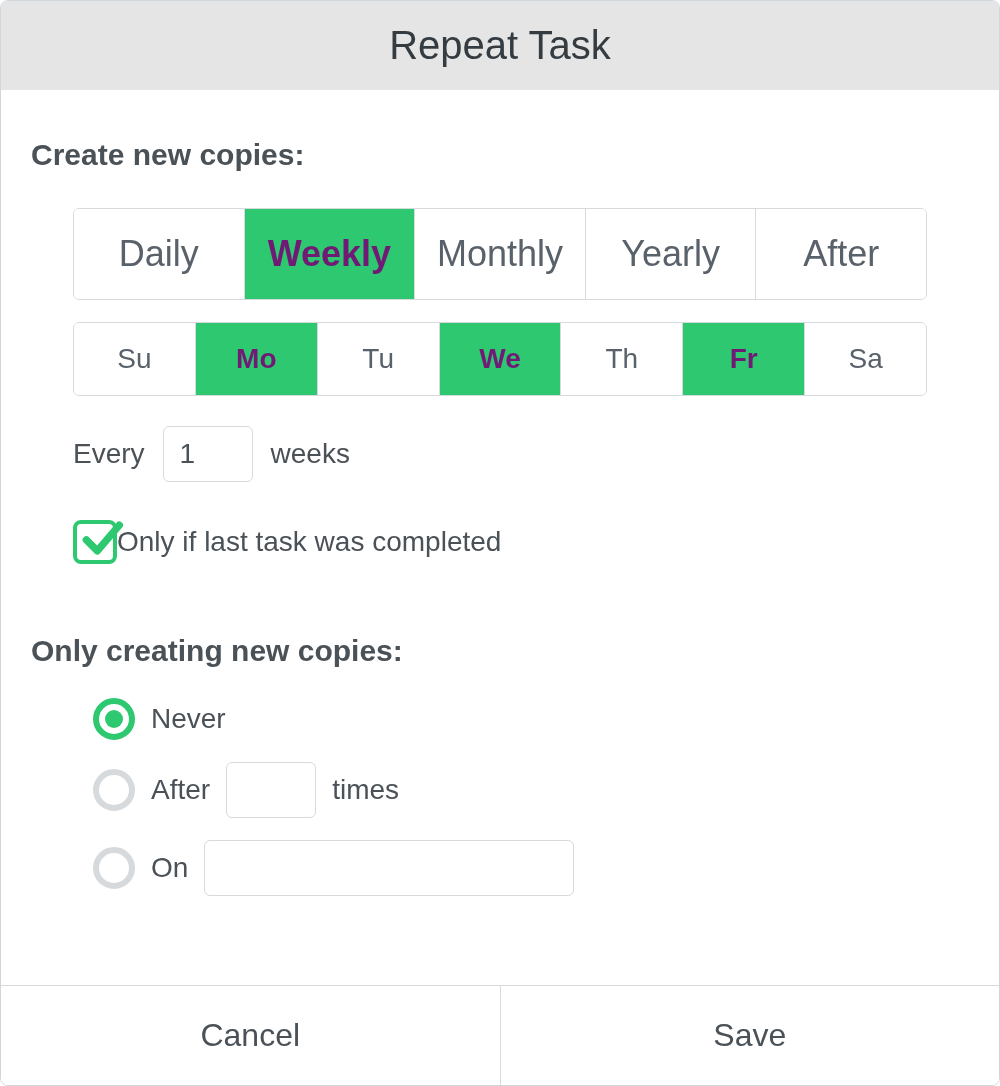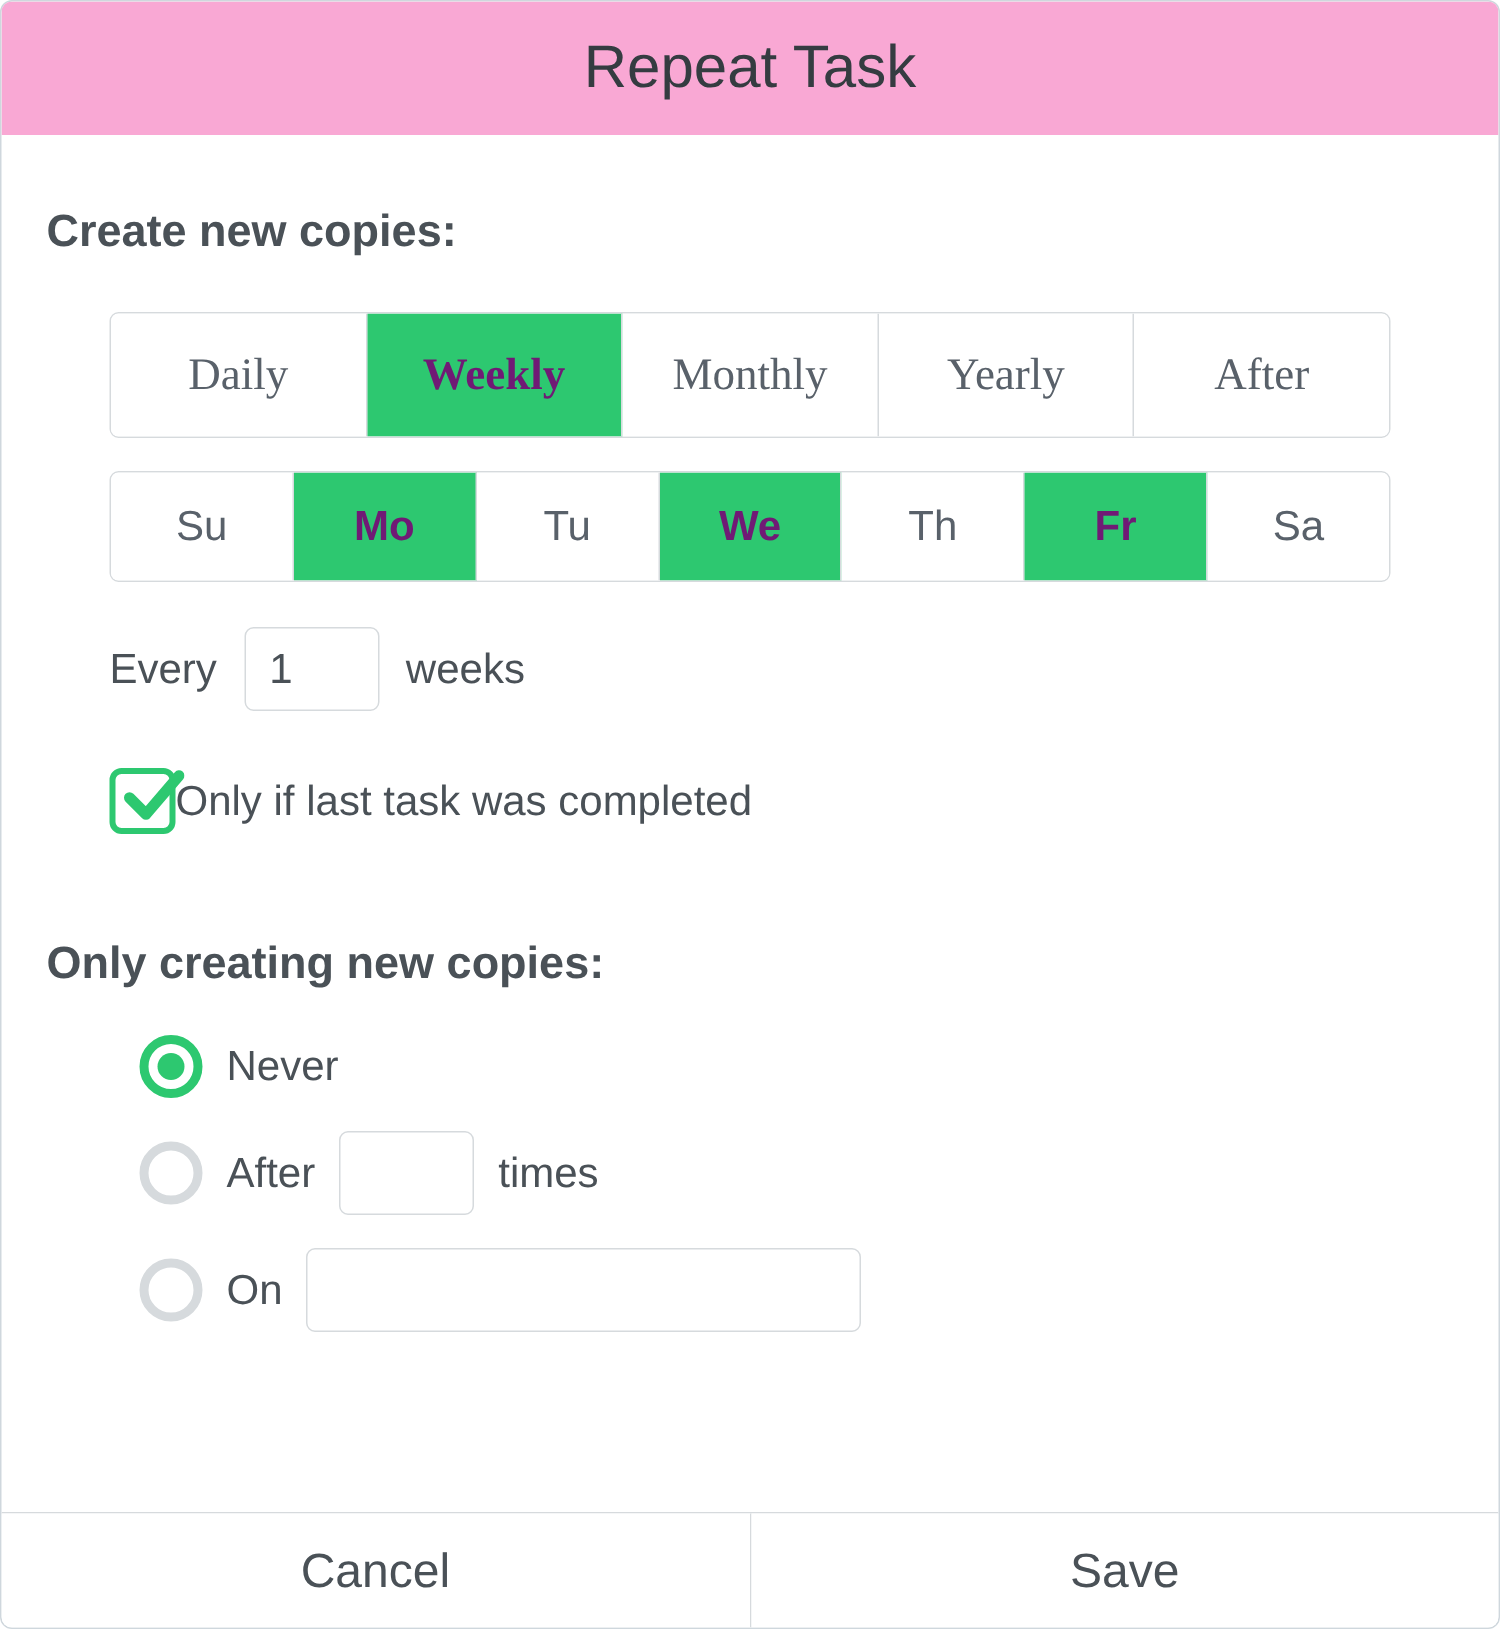--- a/index.html
+++ b/index.html
@@ -14,21 +14,21 @@
     width: 1000px;
     height: 1086px;
     border: 1px solid #cfd7dd;
     border-radius: 8px;
     overflow: hidden;
     display: flex;
     flex-direction: column;
     background: #ffffff;
   }
   .dialog-header {
-    background: #f9a8d4;
+    background: #e5e5e5;
     color: #353c41;
     text-align: center;
     font-size: 40px;
     padding: 22px 10px;
     font-weight: 400;
   }
   .dialog-body {
     flex: 1;
     padding: 40px 30px 20px 30px;
   }
@@ -61,21 +61,21 @@
     border-right: 1px solid #d6dadd;
     cursor: pointer;
     user-select: none;
   }
   .segmented .seg:last-child { border-right: none; }
   .segmented .seg.active {
     background: #2dc870;
     color: #701a75;
     font-weight: 600;
   }
-  .segmented.freq .seg { font-size: 30px; padding: 24px 4px; font-family: Liberation Serif, serif; }
+  .segmented.freq .seg { font-size: 36px; padding: 24px 4px; }
 
   .every-row {
     display: flex;
     align-items: center;
     gap: 18px;
     margin: 30px 42px 0 42px;
     font-size: 28px;
     color: #4a5157;
   }
   .small-input {
@@ -148,21 +148,21 @@
     top: 50%; left: 50%;
     width: 18px; height: 18px;
     margin-left: -9px; margin-top: -9px;
     border-radius: 50%;
     background: #2dc870;
   }
 
   .dialog-footer {
     display: flex;
     border-top: 1px solid #d6dadd;
-    height: 77px;
+    height: 100px;
   }
   .dialog-footer .btn {
     flex: 1;
     text-align: center;
     font-size: 32px;
     color: #4a5157;
     background: #ffffff;
     cursor: pointer;
     display: flex;
     align-items: center;

